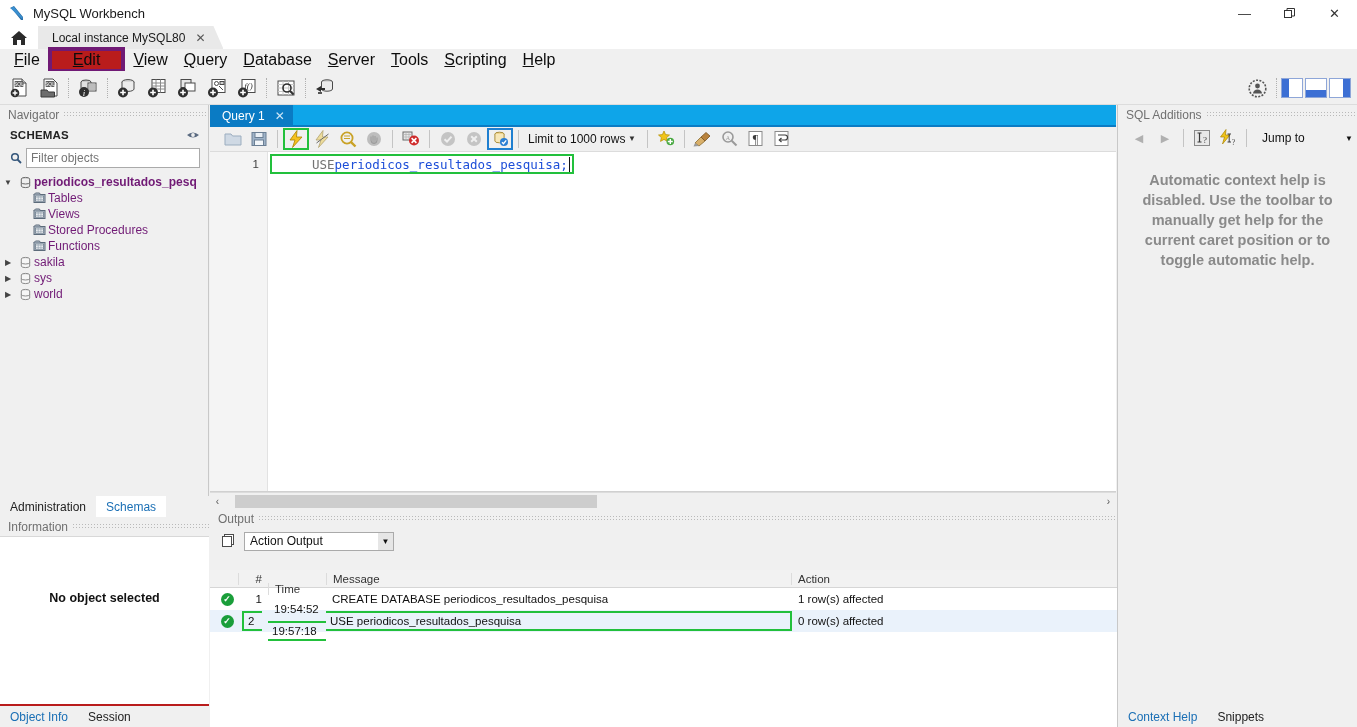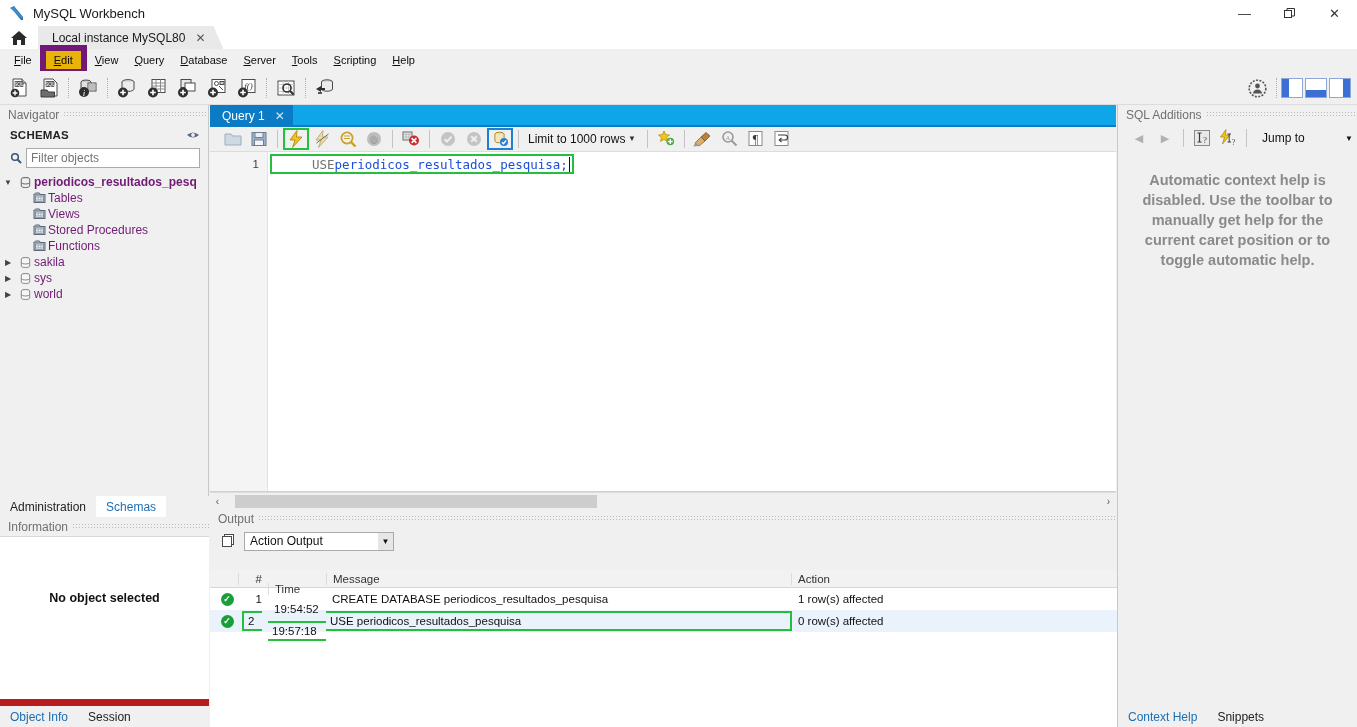--- a/index.html
+++ b/index.html
@@ -45,24 +45,24 @@
     padding-right: 18px;
   }
   .inst-tab .tab-x { margin-left: 10px; color: #555; font-size: 12px; }
 
   
   .menubar {
     position: absolute; top: 49px; left: 0; width: 1357px; height: 22px;
     background: #f0f0f0; display: flex; align-items: center; padding-left: 6px;
   }
   .menu-item {
-    padding: 3px 8px; font-size: 11px; color: #0c0c0c; line-height: 14px;
+    padding: 3px 8px; font-size: 16px; color: #0c0c0c; line-height: 14px;
   }
   .menu-item u { text-decoration: underline; }
-  .menu-item.active { background: #eab308; border: 6px solid #701a75; padding: 2px 8px; }
+  .menu-item.active { background: #b91c1c; border: 4px solid #701a75; padding: 2px 21px; }
 
   
   .maintoolbar {
     position: absolute; top: 71px; left: 0; width: 1357px; height: 34px;
     background: #f0f0f0; border-bottom: 1px solid #dcdcdc;
     display: flex; align-items: center; padding-left: 4px;
   }
   .tb-btn {
     width: 30px; height: 30px; display: flex; align-items: center; justify-content: center;
   }
@@ -111,21 +111,21 @@
     position: absolute; bottom: 0; left: 0; width: 209px;
   }
   .tabrow { display: flex; height: 21px; background: #f0f0f0; }
   .tabrow .tab {
     display: flex; align-items: center; padding: 0 10px; font-size: 12px; color: #222;
   }
   .tabrow .tab.sel { background: #ffffff; color: #1a6fb5; }
   .tabrow .tab.link { color: #1a6fb5; }
 
   .info-body {
-    background: #ffffff; border-top: 1px solid #d8d8d8; border-bottom: 7px solid #b91c1c;
+    background: #ffffff; border-top: 1px solid #d8d8d8; border-bottom: 2px solid #b91c1c;
     height: 170px; display: flex; align-items: flex-start; justify-content: center;
     padding-top: 54px;
   }
   .info-body .msg { font-size: 12.5px; font-weight: bold; color: #111; }
 
   
   .center {
     position: absolute; left: 210px; top: 105px; width: 906px; height: 622px;
     background: #f0f0f0;
   }

